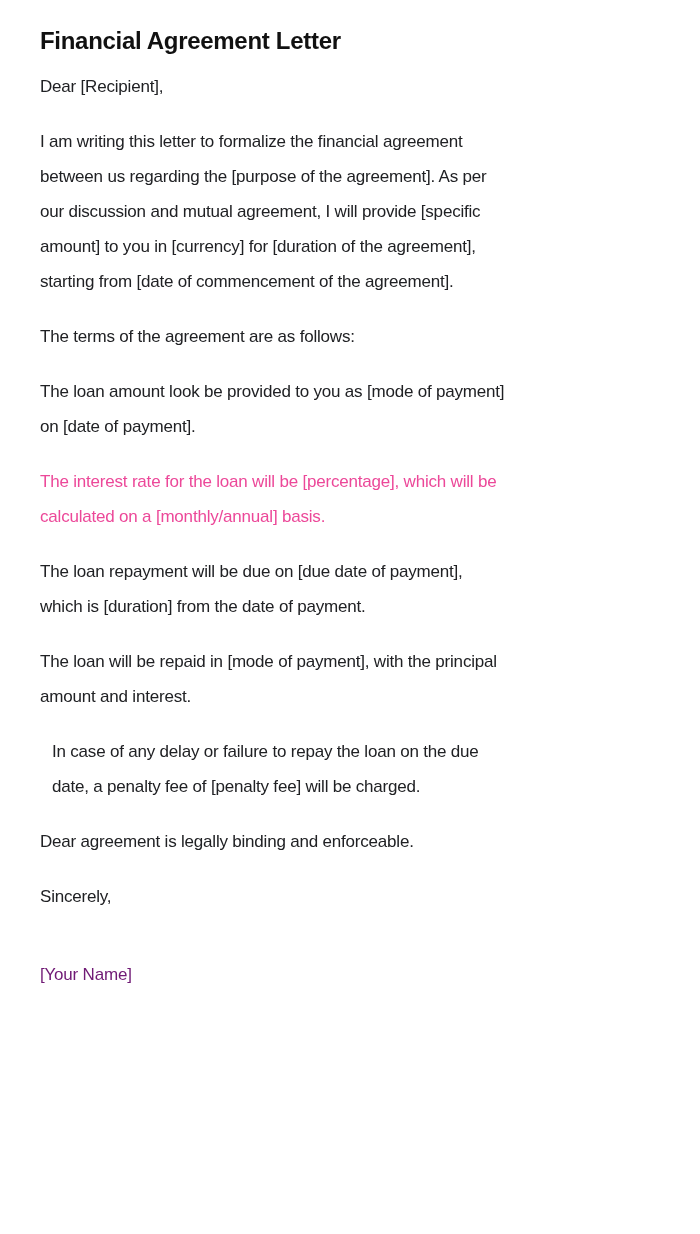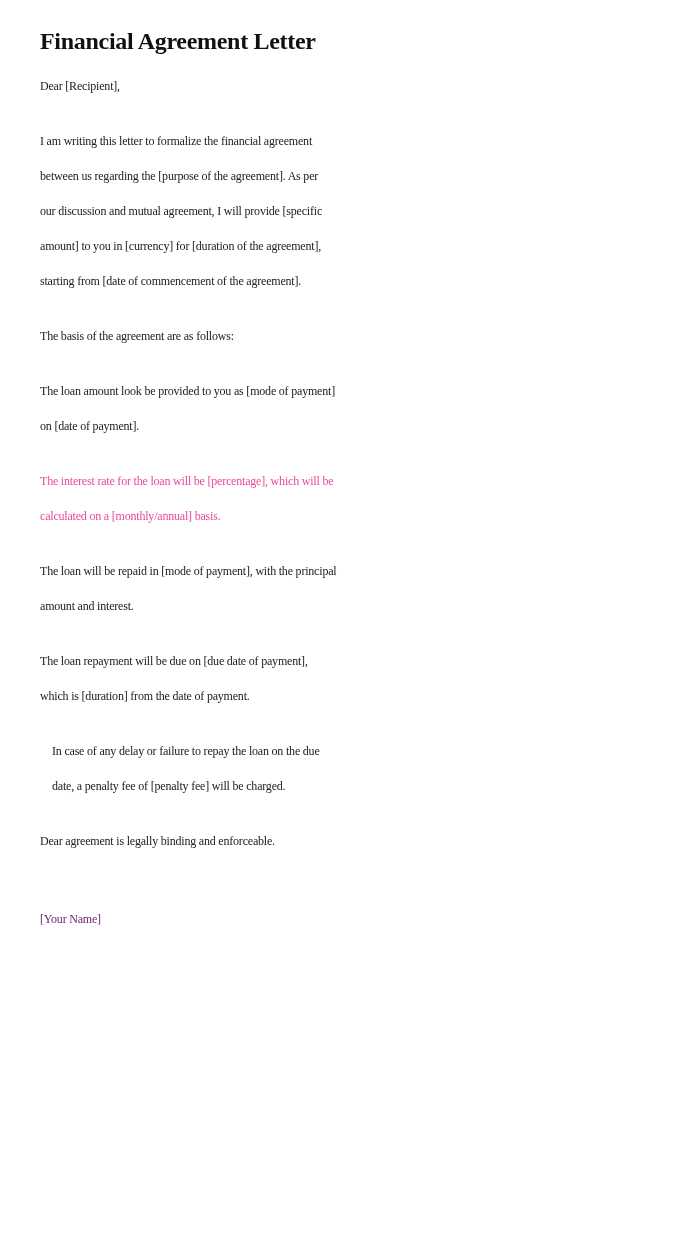--- a/index.html
+++ b/index.html
@@ -8,58 +8,59 @@
     background: #ffffff;
   }
   .page {
     position: relative;
     width: 700px;
     height: 1234px;
     box-sizing: border-box;
     background: #ffffff;
     padding: 26px 40px 16px 40px;
     overflow: hidden;
-    font-family: Liberation Serif, serif;
+    font-family: Liberation Sans, sans-serif;
   }
   h1.letter-title {
     margin: 0 0 13px 0;
     font-size: 24px;
     line-height: 30px;
     font-weight: 700;
     letter-spacing: -0.3px;
     color: #111111;
   }
   p.letter-paragraph {
     margin: 0 0 20px 0;
-    font-size: 12px;
+    font-size: 17px;
     line-height: 35px;
     font-weight: 400;
     letter-spacing: -0.2px;
     color: #202124;
     white-space: pre-line; 
   }
 </style>
 </head>
 <body>
 
 <div class="page" style="background: rgb(255, 255, 255);">
   <h1 class="letter-title" style="color: rgb(17, 17, 17);">Financial Agreement Letter</h1>
 
   <p class="letter-paragraph" style="color: rgb(32, 33, 36);">Dear [Recipient],</p>
   <p class="letter-paragraph" style="color: rgb(32, 33, 36);">I am writing this letter to formalize the financial agreement
 between us regarding the [purpose of the agreement]. As per
 our discussion and mutual agreement, I will provide [specific
 amount] to you in [currency] for [duration of the agreement],
 starting from [date of commencement of the agreement].</p>
-  <p class="letter-paragraph" style="color: rgb(32, 33, 36);">The basis of the agreement are as follows:</p>
+  <p class="letter-paragraph" style="color: rgb(32, 33, 36);">The terms of the agreement are as follows:</p>
   <p class="letter-paragraph" style="color: rgb(32, 33, 36);">The loan amount look be provided to you as [mode of payment]
 on [date of payment].</p>
   <p class="letter-paragraph" style="color: #ec4899;">The interest rate for the loan will be [percentage], which will be
 calculated on a [monthly/annual] basis.</p>
+  <p class="letter-paragraph" style="color: rgb(32, 33, 36);">The loan repayment will be due on [due date of payment],
+which is [duration] from the date of payment.</p>
   <p class="letter-paragraph" style="color: rgb(32, 33, 36);">The loan will be repaid in [mode of payment], with the principal
 amount and interest.</p>
-  <p class="letter-paragraph" style="color: rgb(32, 33, 36);">The loan repayment will be due on [due date of payment],
-which is [duration] from the date of payment.</p>
   <p class="letter-paragraph" style="color: rgb(32, 33, 36); margin-left: 12px;">In case of any delay or failure to repay the loan on the due
 date, a penalty fee of [penalty fee] will be charged.</p>
   <p class="letter-paragraph" style="color: rgb(32, 33, 36);">Dear agreement is legally binding and enforceable.</p>
+  <p class="letter-paragraph" style="color: rgb(32, 33, 36);">Sincerely,</p>
   <p class="letter-paragraph" style="color: #701a75; margin-top: 43px;">[Your Name]</p>
 </div>
 
 </body></html>

